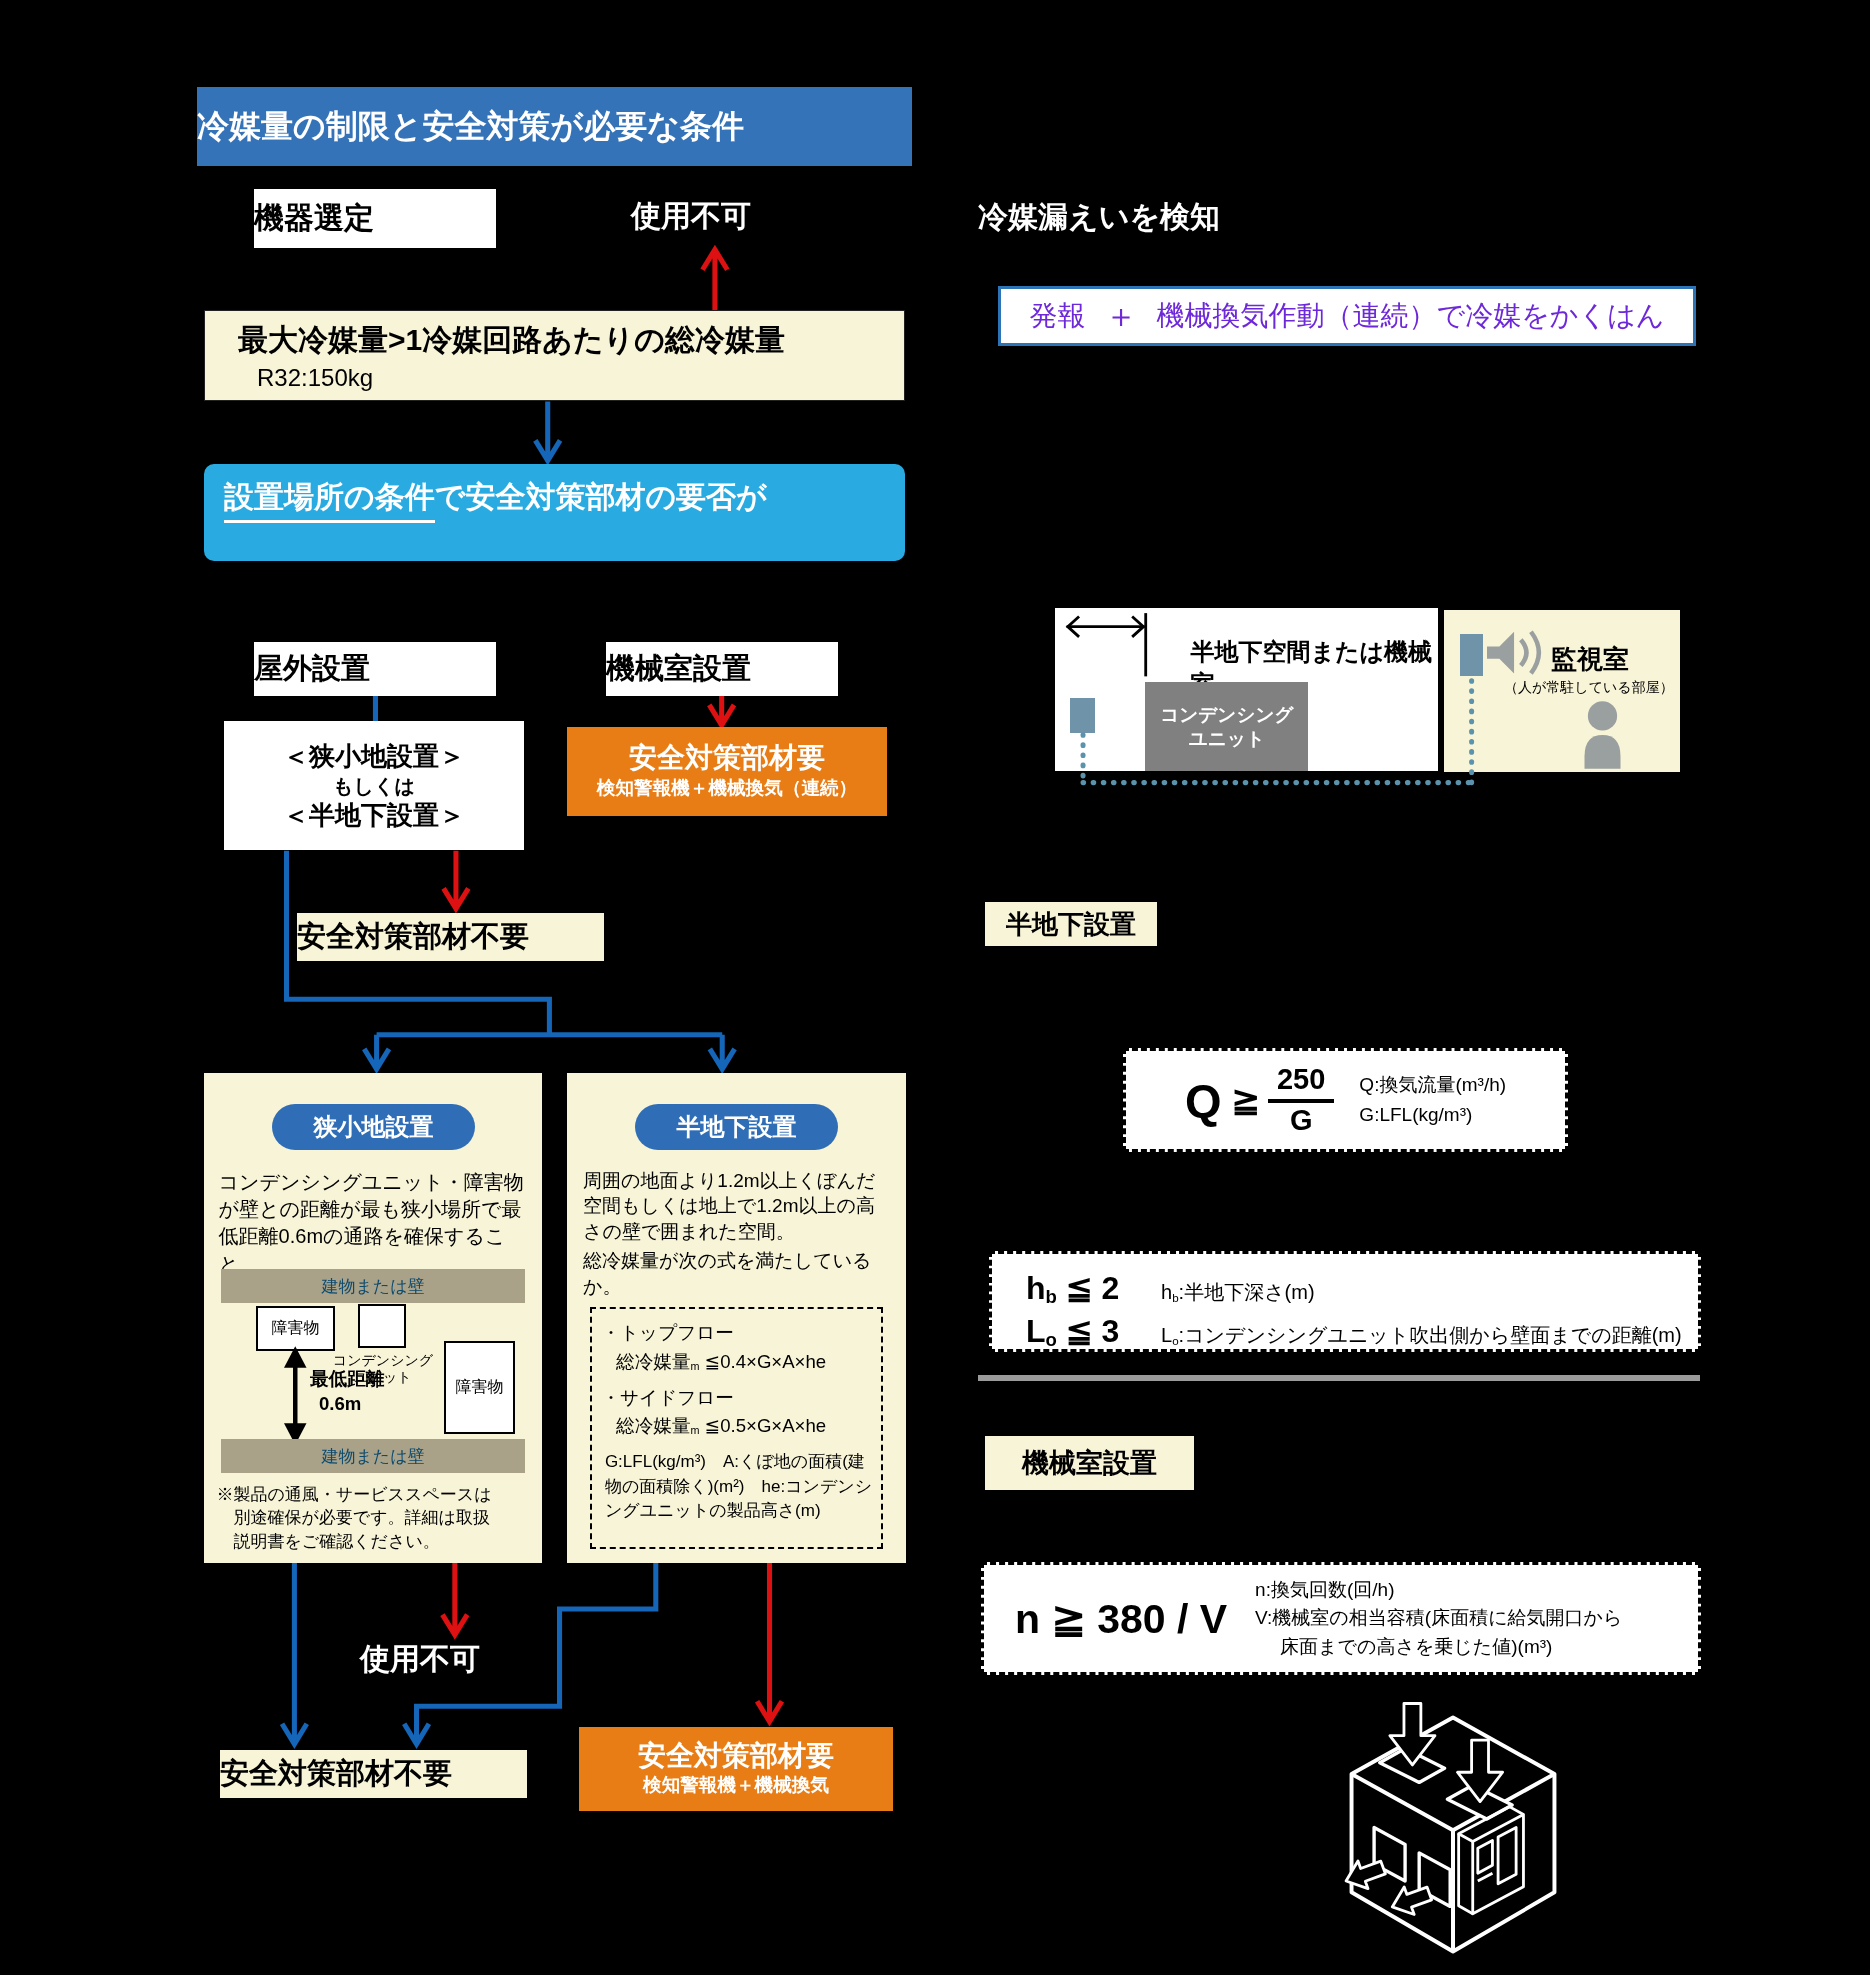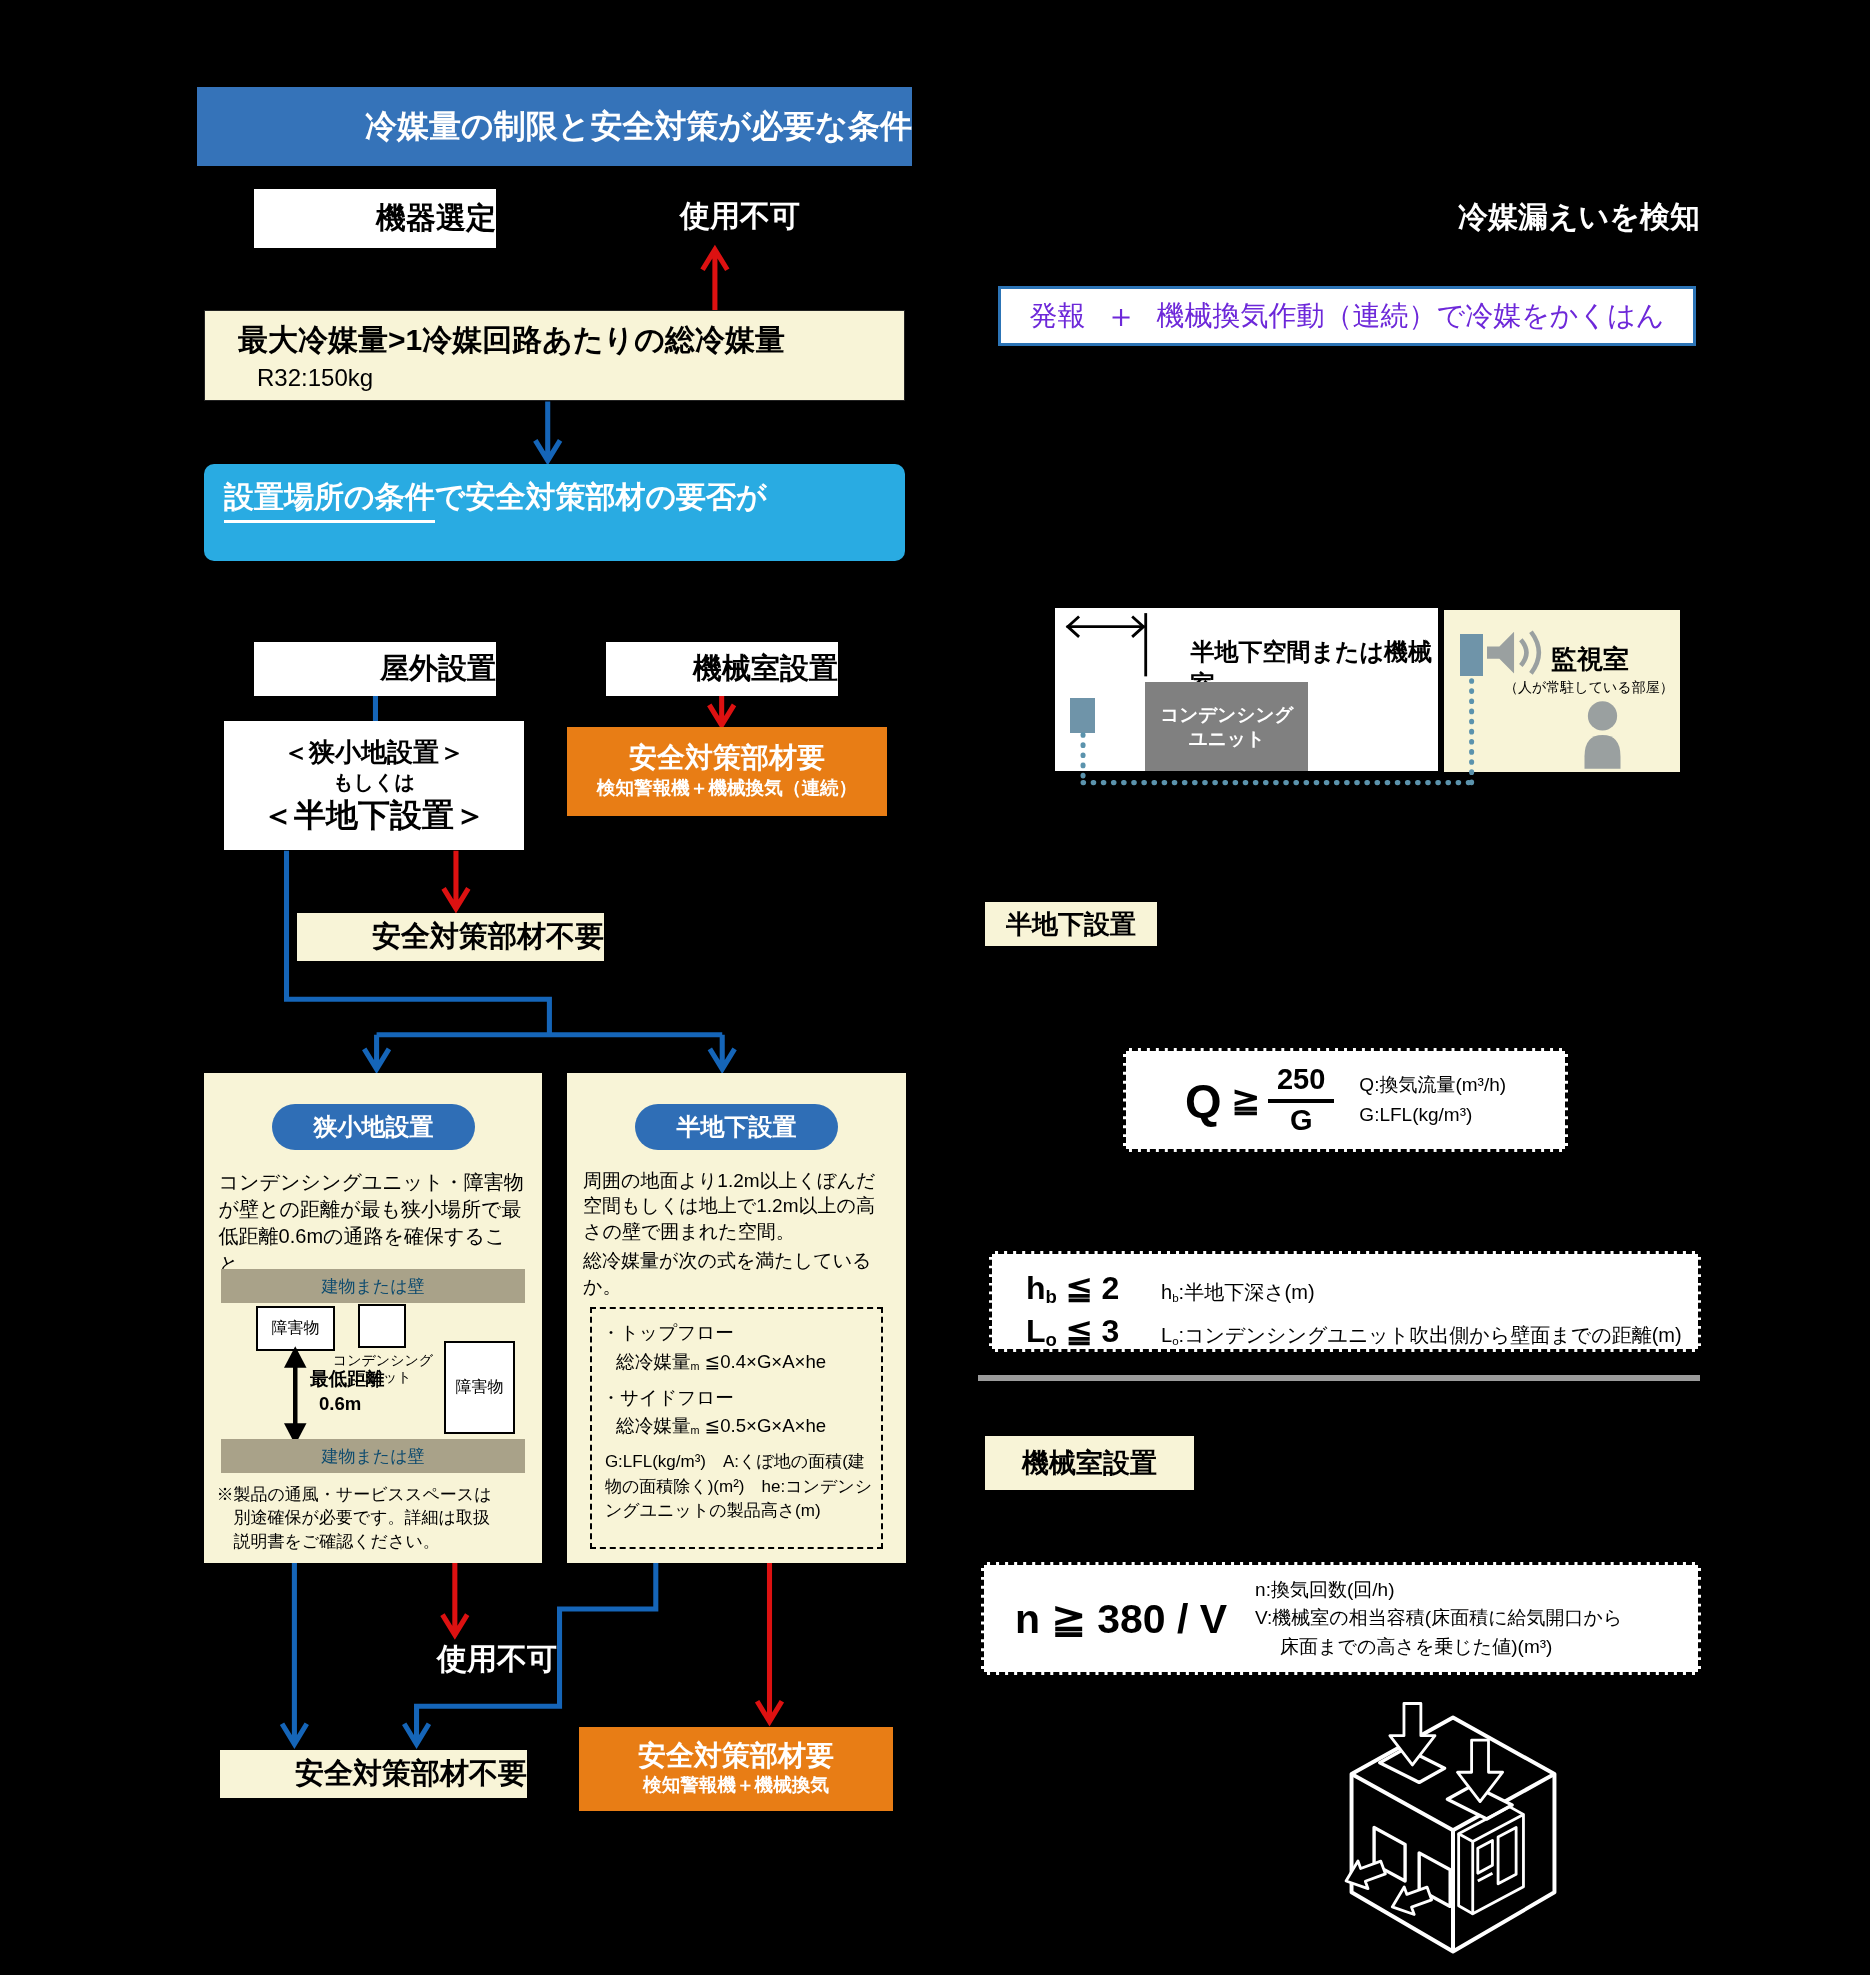--- a/index.html
+++ b/index.html
@@ -1,21 +1,21 @@
 <!DOCTYPE html>
 <html style="font-size:9px"><head>
 <meta charset="utf-8">
 <style>
   html,body { margin:0; padding:0; background:#000; }
   #canvas {
     position:relative; width:1870px; height:1975px; background:#000;
     font-family:"Liberation Sans", sans-serif; color:#000; overflow:hidden;
   }
   .abs { position:absolute; box-sizing:border-box; }
-  .flexc { display:flex; align-items:center; justify-content:flex-end; }
+  .flexc { display:flex; align-items:center; justify-content:flex-start; }
   .hdr { background:#3573b9; color:#fff; font-weight:bold; font-size:32px; text-align:center; }
   .whitebox { background:#fff; color:#000; font-weight:bold; }
   .creambox { background:#f8f4d7; color:#000; }
   .orangebox { background:#e87d15; color:#fff; text-align:center; display:flex; flex-direction:column; align-items:center; justify-content:center; }
   .orangebox .t1 { font-size:28px; font-weight:bold; line-height:1.15; }
   .orangebox .t2 { font-size:18.6px; font-weight:bold; }
   .cyanbox { background:#29abe2; color:#fff; font-weight:bold; font-size:30px; line-height:1.5; padding:10px 20px;border-radius:10px; }
   .cyanbox .u { display:inline-block; border-bottom:3.4px solid #fff; padding-bottom:1.1px; }
   .pill { background:#2f6eb6; color:#fff; border-radius:27px; font-weight:bold; font-size:24px; display:flex; align-items:center; justify-content:center; }
   .whitetext { color:#fff; font-weight:bold; font-size:30px; text-align:center; }
@@ -79,21 +79,21 @@
   <div class="abs whitebox flexc" style="left:254px;top:642px;width:242px;height:54px;font-size:29px;">
     <span>屋外設置</span>
   </div>
   <div class="abs whitebox flexc" style="left:606px;top:642px;width:232px;height:54px;font-size:29px;">
     <span>機械室設置</span>
   </div>
 
   <div class="abs whitebox" style="left:224px;top:721px;width:300px;height:129px;display:flex;flex-direction:column;align-items:center;justify-content:center;text-align:center;">
     <div style="font-size:26px;line-height:1.25;">＜狭小地設置＞</div>
     <div style="font-size:20px;line-height:1.3;">もしくは</div>
-    <div style="font-size:32px;line-height:1.25;">＜半地下設置＞</div>
+    <div style="font-size:26px;line-height:1.25;">＜半地下設置＞</div>
   </div>
 
   <div class="abs orangebox" style="left:567px;top:727px;width:320px;height:89px;">
     <div class="t1">安全対策部材要</div>
     <div class="t2">検知警報機＋機械換気（連続）</div>
   </div>
 
   <div class="abs creambox flexc" style="left:297px;top:913px;width:307px;height:48px;font-size:29px;font-weight:bold;">
     <span>安全対策部材不要</span>
   </div>

